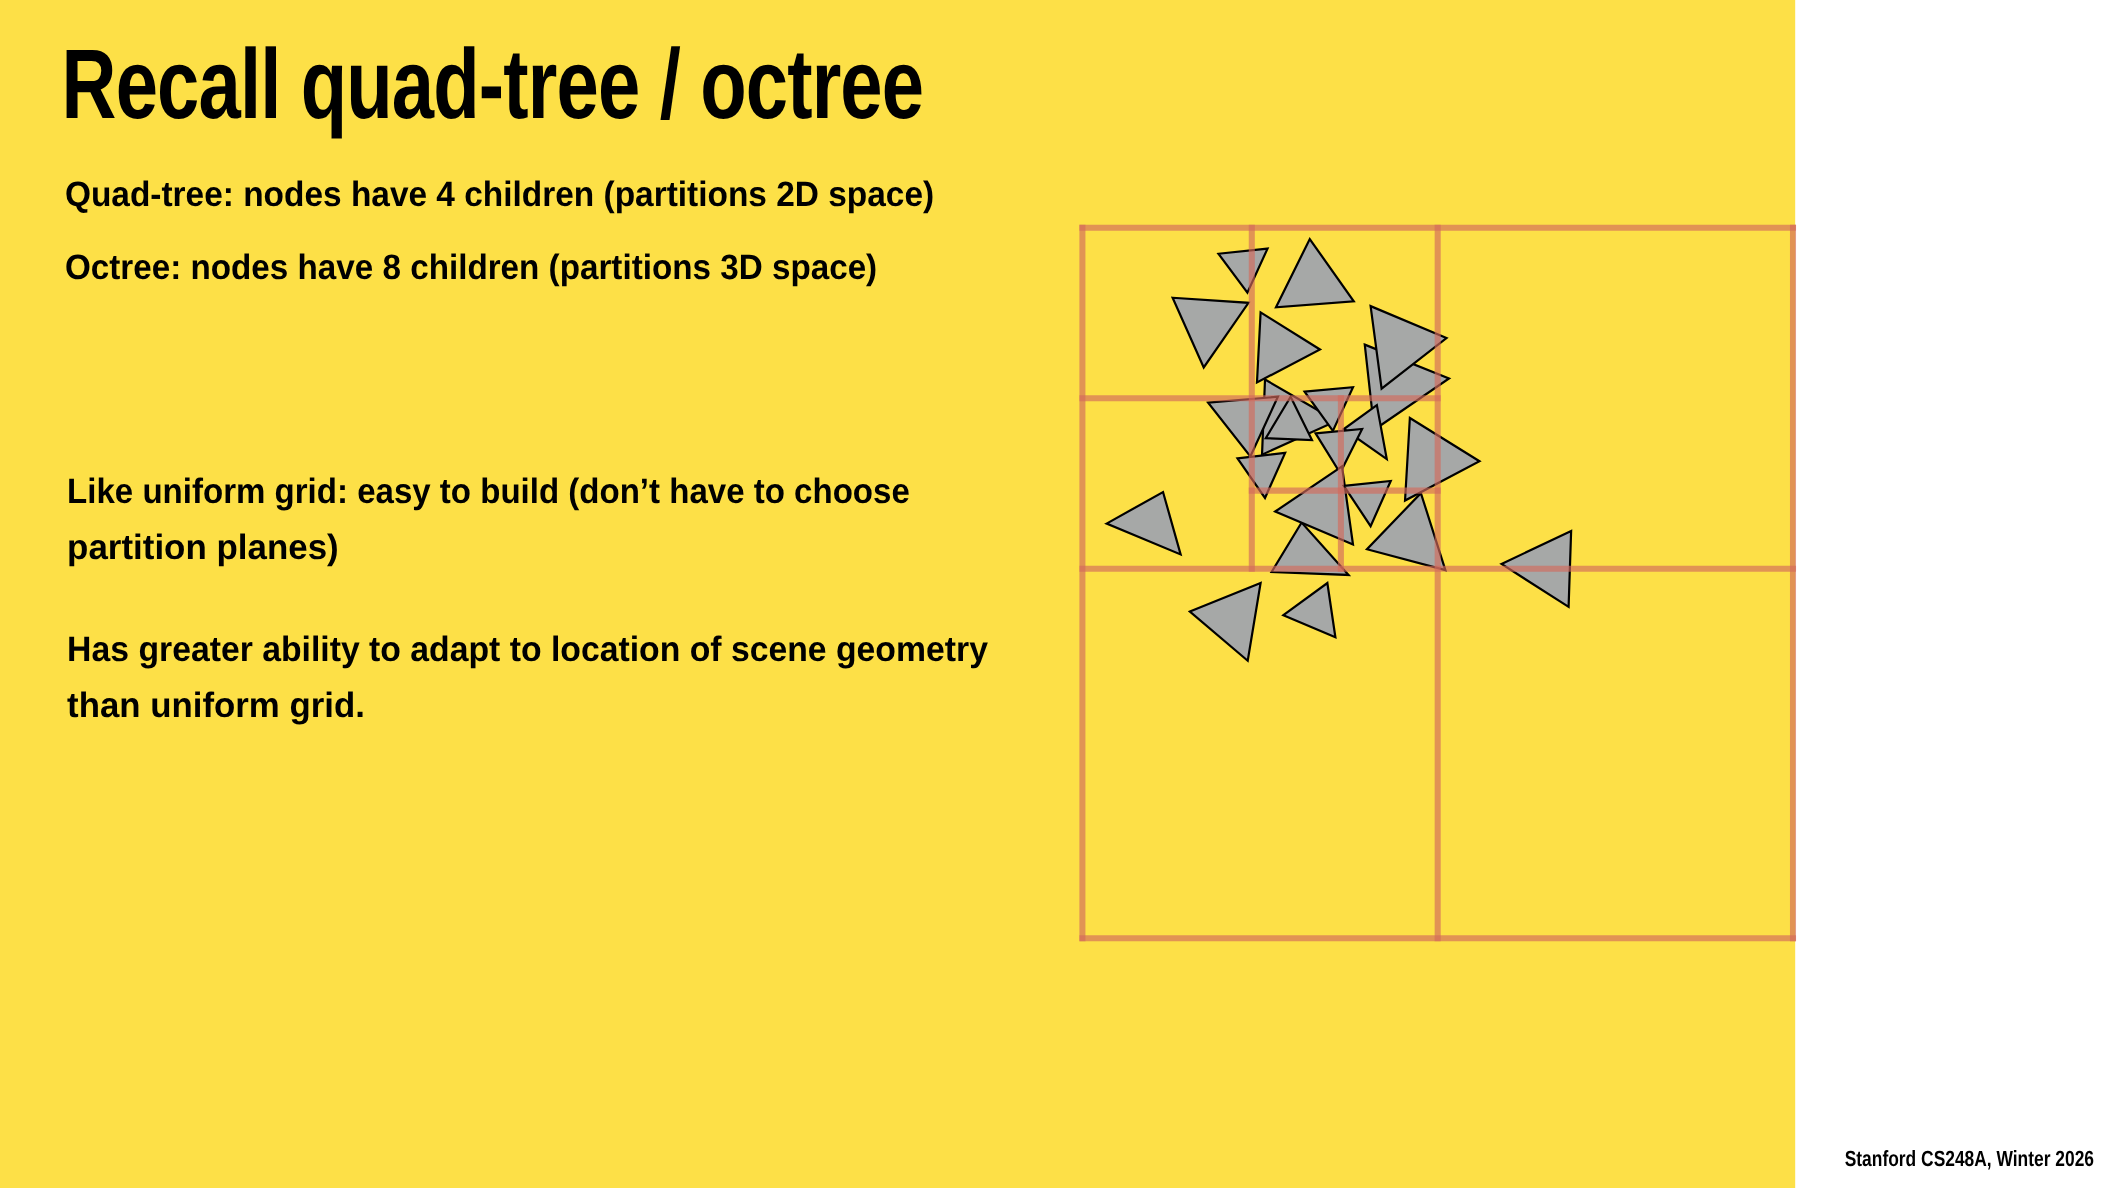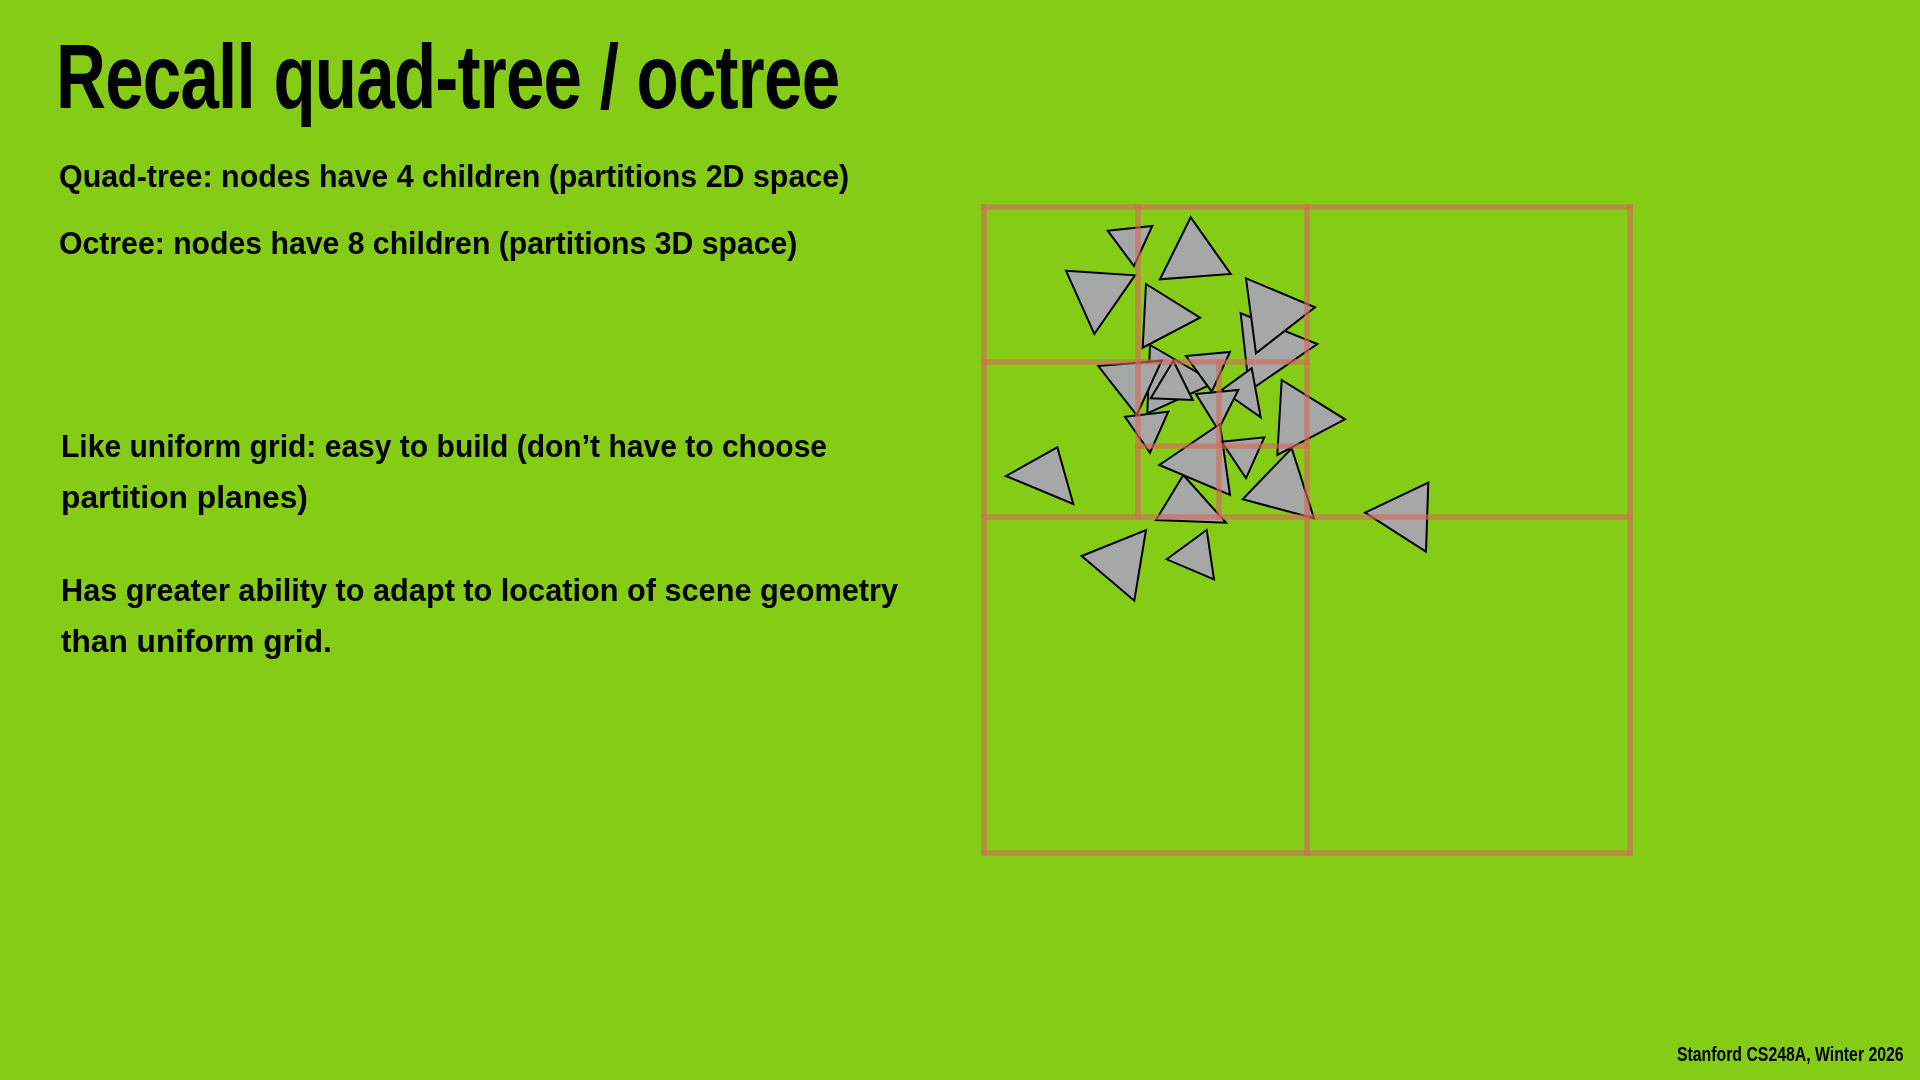--- a/index.html
+++ b/index.html
@@ -11,23 +11,23 @@
       width: 1920px;
       height: 1080px;
       position: relative;
       overflow: hidden;
       font-family: "Liberation Sans", "DejaVu Sans", sans-serif;
       color: #000000;
     }
     .slide {
       position: absolute;
       left: 0; top: 0;
-      width: 1920px;
+      width: 1632px;
       height: 1080px;
-      background: #84cc16;
+      background: #fde047;
     }
     .line {
       position: absolute;
       white-space: nowrap;
       font-weight: bold;
       transform-origin: 0 0;
       line-height: 1;
     }
     .title {
       font-size: 90px;

